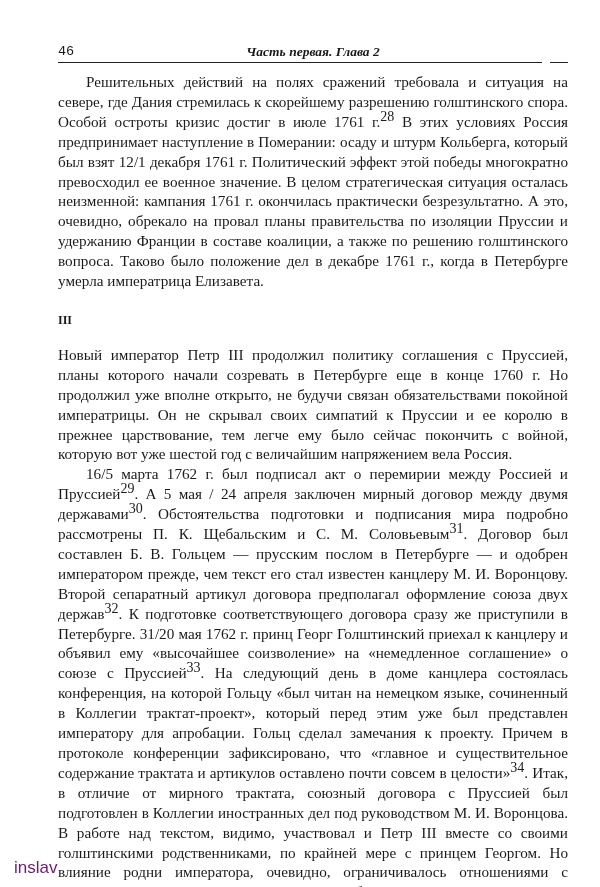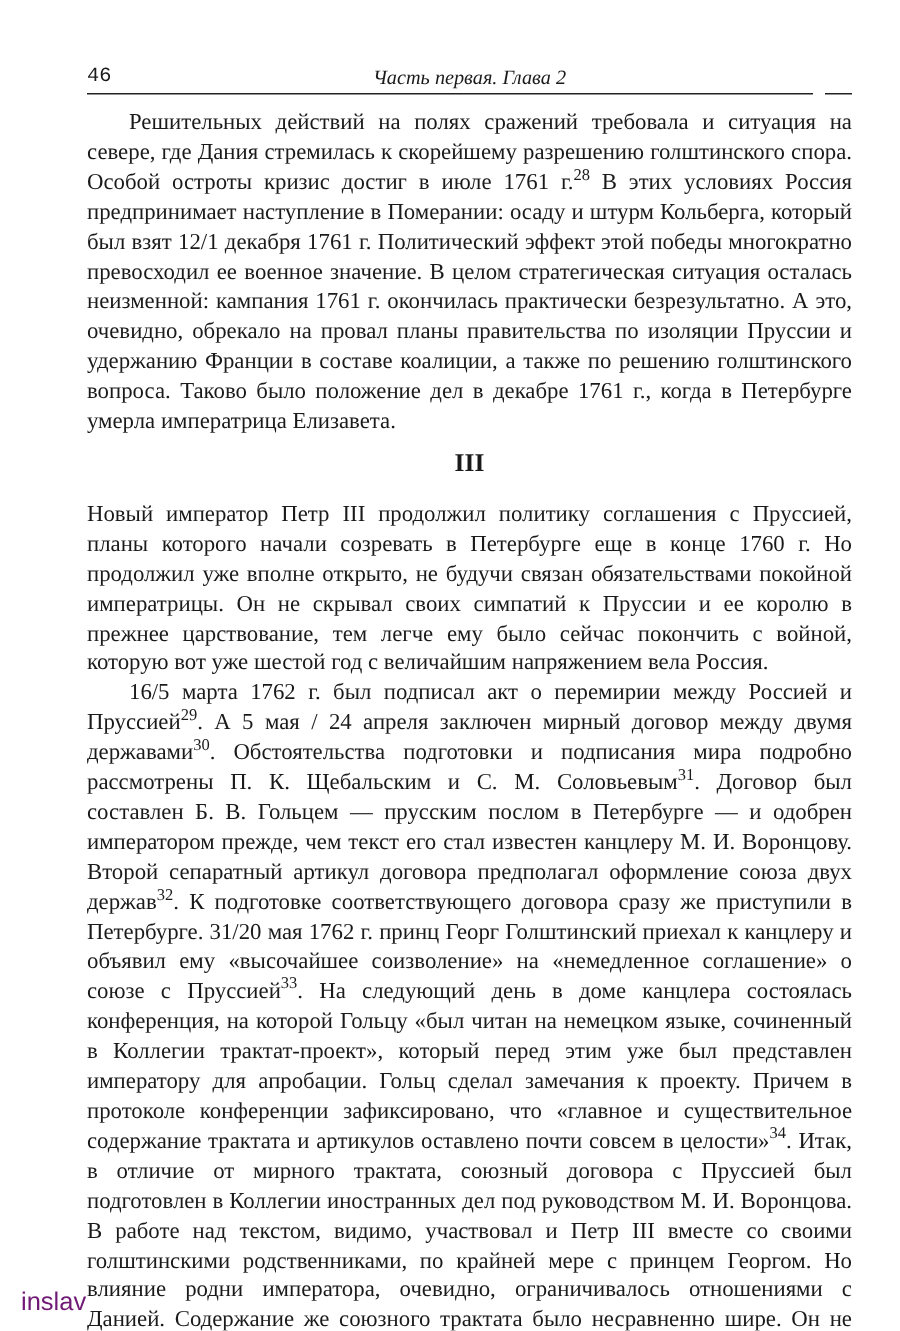--- a/index.html
+++ b/index.html
@@ -9,37 +9,37 @@
     font-family: "Liberation Serif", "DejaVu Serif", serif;
     color: #1a1a1a;
     font-size: 15.2px;
     line-height: 19.9px;
   }
   .running-head {
     position: relative; height: 22px;
     font-size: 13.5px;
   }
   .page-number { position: absolute; left: 0; top: 2px; font-family: Liberation Mono, monospace; }
-  .running-title { position: absolute; left: 0; right: 0; top: 2px; text-align: center; font-style: italic; }
+  .running-title { position: absolute; left: 0; right: 0; top: 2px; text-align: center; font-style: italic; font-weight: bold; }
   .head-rule {
     position: absolute; left: 0; top: 22px; width: 484px; height: 0;
     border-top: 1.5px solid #222;
   }
   .head-rule-tail {
     position: absolute; left: 492px; top: 22px; width: 18px; height: 0;
     border-top: 1.5px solid #222;
   }
   .body-text { margin-top: 10px; }
   p { margin: 0; text-align: justify; }
   p.indent { text-indent: 28px; }
   .section-heading {
-    text-align: center; font-weight: bold; font-size: 17px;
-    margin: 8px 0 14px 0;
+    font-weight: bold; font-size: 12px;
+    margin: 20px 0 14px 0;
   }
-  sup { font-size: 11px; line-height: 0; vertical-align: super; }
+  sup { font-size: 14px; line-height: 0; vertical-align: super; }
   .watermark {
     position: absolute; left: 14px; top: 858px;
     font-family: "Liberation Sans", "DejaVu Sans", sans-serif;
     font-size: 17px; color: #701a75;
   }
 </style>
 </head>
 <body>
 
 <div class="page">

